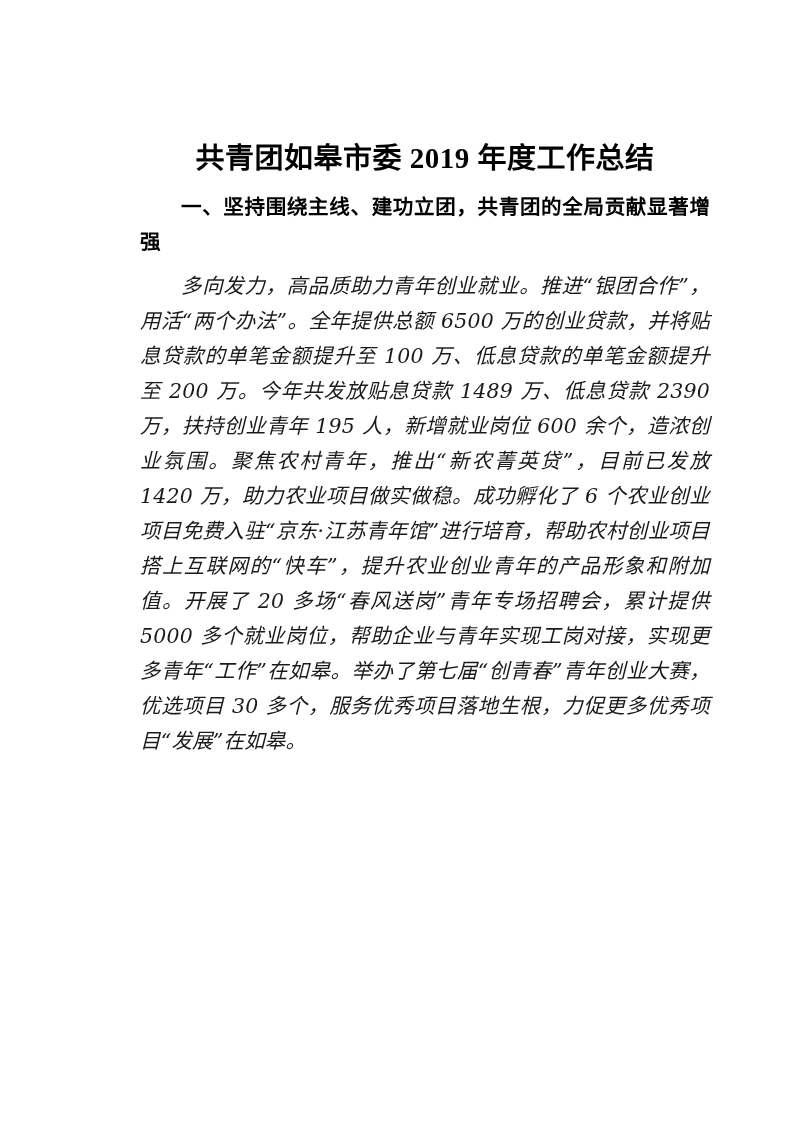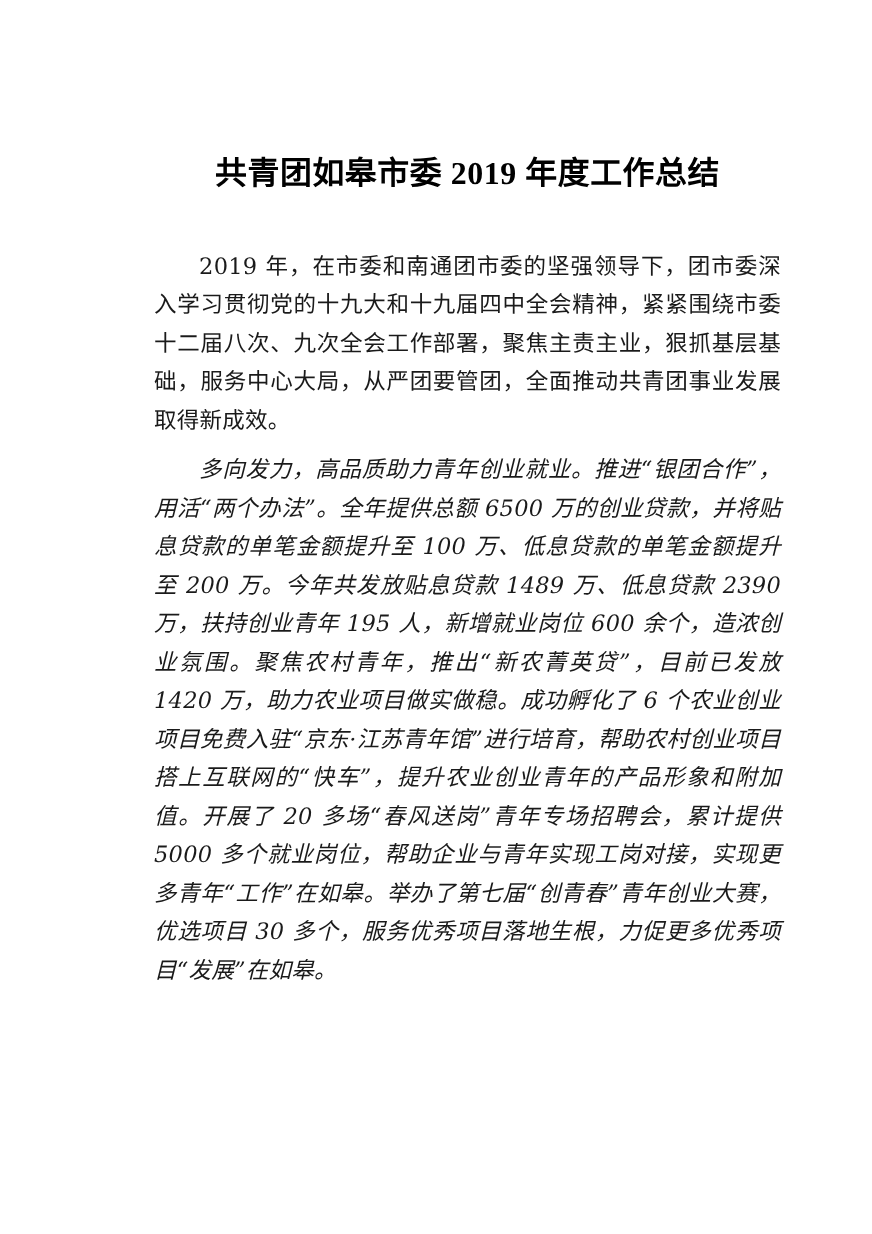--- a/index.html
+++ b/index.html
@@ -73,19 +73,19 @@
   .after-heading-gap { margin-top: 10px; font-style: italic; }
 </style>
 </head>
 <body>
 
 <div class="page">
   <div class="content">
 
     <h1 class="doc-title">共青团如皋市委 2019 年度工作总结</h1>
 
-    <p class="body-para para-gap-first">2019 年，在市委和南通团市委的坚强领导下，团市委深入学习贯彻党的十九大和十九届四中全会精神，紧紧围绕市委十二届八次、九次全会工作部署，聚焦主责主业，狠抓基层基础，服务中心大局，从严团要管团，全面推动共青团事业发展取得新成效。</p>
 
+    <p class="section-heading heading-gap">一、坚持围绕主线、建功立团，共青团的全局贡献显著增强</p>
 
     <p class="body-para after-heading-gap">多向发力，高品质助力青年创业就业。推进“银团合作”，用活“两个办法”。全年提供总额 6500 万的创业贷款，并将贴息贷款的单笔金额提升至 100 万、低息贷款的单笔金额提升至 200 万。今年共发放贴息贷款 1489 万、低息贷款 2390 万，扶持创业青年 195 人，新增就业岗位 600 余个，造浓创业氛围。聚焦农村青年，推出“新农菁英贷”，目前已发放 1420 万，助力农业项目做实做稳。成功孵化了 6 个农业创业项目免费入驻“京东·江苏青年馆”进行培育，帮助农村创业项目搭上互联网的“快车”，提升农业创业青年的产品形象和附加值。开展了 20 多场“春风送岗”青年专场招聘会，累计提供 5000 多个就业岗位，帮助企业与青年实现工岗对接，实现更多青年“工作”在如皋。举办了第七届“创青春”青年创业大赛，优选项目 30 多个，服务优秀项目落地生根，力促更多优秀项目“发展”在如皋。</p>
 
   </div>
 </div>
 
 </body></html>

